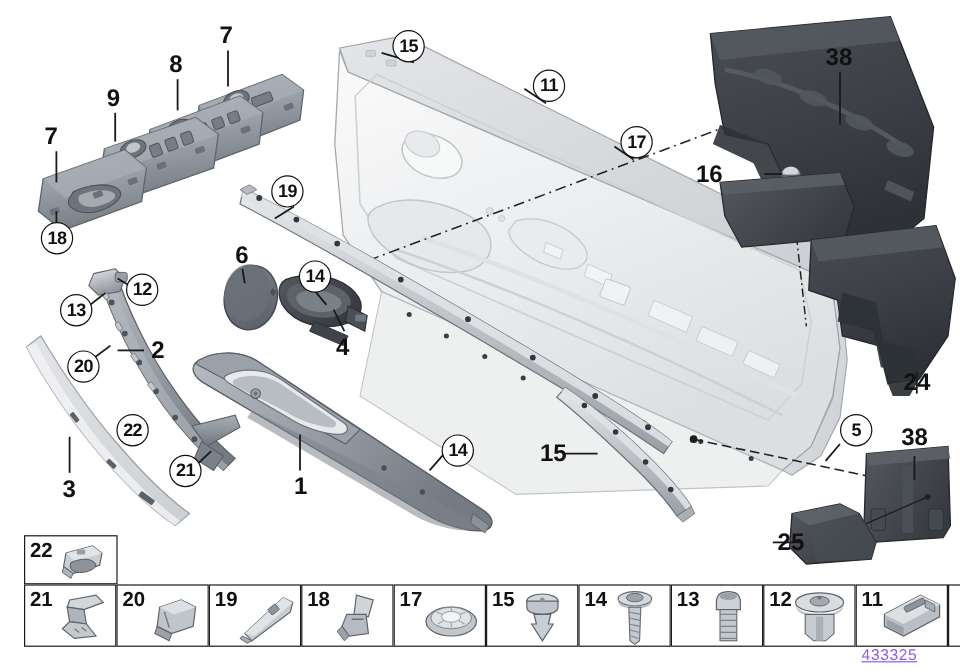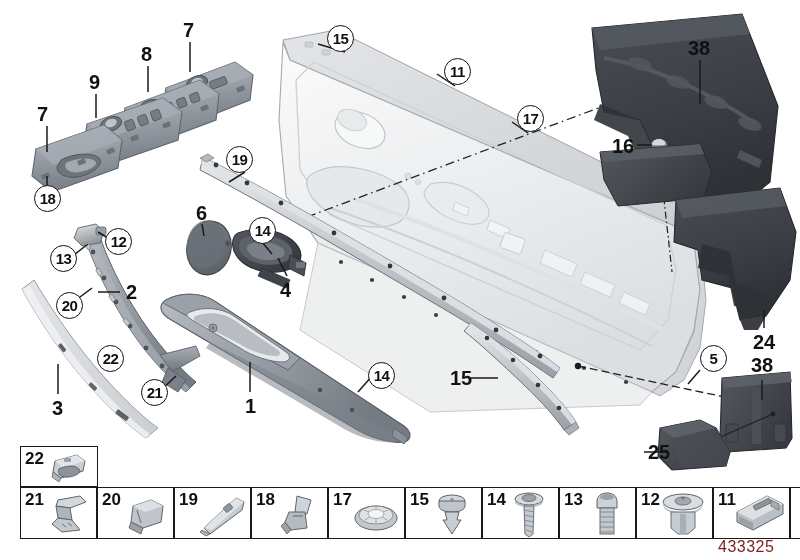--- a/index.html
+++ b/index.html
@@ -36,22 +36,22 @@
   }
   .lcell.tall{width:78px;height:41px;}
   .lcell.btm{width:77px;height:52px;}
   .lcell .lnum{
     position:absolute;left:4px;top:3px;font-size:17px;font-weight:bold;
     color:#111;font-family:"Liberation Sans", sans-serif;line-height:1;
   }
   .lcell .lart{position:absolute;right:2px;top:2px;bottom:2px;width:54px;}
   .spacerCell{width:78px;height:41px;}
   #partno{
-    position:absolute;left:718px;top:538px;font-size:16px;color:#7f1d1d;
-    font-family:"Liberation Sans", sans-serif;letter-spacing:0.5px;
+    position:absolute;left:718px;top:538px;font-size:13px;color:#8b5cf6;
+    font-family:"Liberation Sans", sans-serif;letter-spacing:0.5px;text-decoration:underline;
   }
 </style>
 </head>
 <body>
 
 <div id="stage">
 
   <svg class="layer" viewBox="0 0 800 560">
     <defs>
       <linearGradient id="gPanel" x1="0" y1="0" x2="0.45" y2="1">
@@ -425,28 +425,28 @@
   <div class="bubble" style="left:97px;top:345px">22</div>
   <div class="bubble" style="left:141px;top:379px">21</div>
   <div class="bubble" style="left:368px;top:362px">14</div>
   <div class="bubble" style="left:700px;top:345px">5</div>
 
   <div class="plainnum" style="left:183px;top:20px">7</div>
   <div class="plainnum" style="left:141px;top:44px">8</div>
   <div class="plainnum" style="left:89px;top:72px">9</div>
   <div class="plainnum" style="left:37px;top:104px">7</div>
   <div class="plainnum" style="left:688px;top:38px">38</div>
-  <div class="plainnum" style="left:612px;top:136px">16</div>
+  <div class="plainnum" style="left:580px;top:136px">16</div>
   <div class="plainnum" style="left:196px;top:203px">6</div>
   <div class="plainnum" style="left:126px;top:282px">2</div>
   <div class="plainnum" style="left:280px;top:280px">4</div>
   <div class="plainnum" style="left:52px;top:398px">3</div>
   <div class="plainnum" style="left:245px;top:396px">1</div>
   <div class="plainnum" style="left:450px;top:368px">15</div>
-  <div class="plainnum" style="left:753px;top:332px">24</div>
+  <div class="plainnum" style="left:753px;top:309px">24</div>
   <div class="plainnum" style="left:751px;top:355px">38</div>
   <div class="plainnum" style="left:648px;top:442px">25</div>
 
   <div id="legend">
 
     <div class="lrow">
       <div class="lcell tall">
         <span class="lnum">22</span>
         <span class="lart">
           <svg viewBox="0 0 54 38" width="54" height="38">

